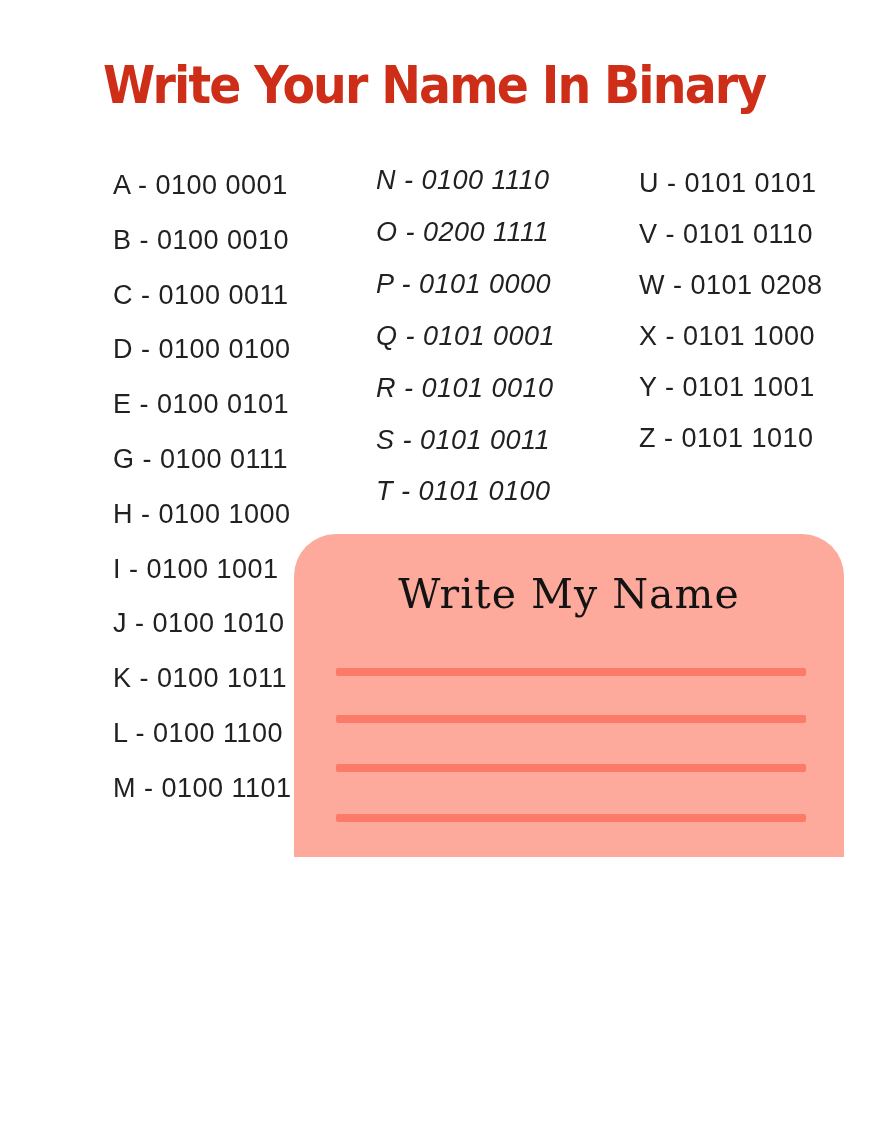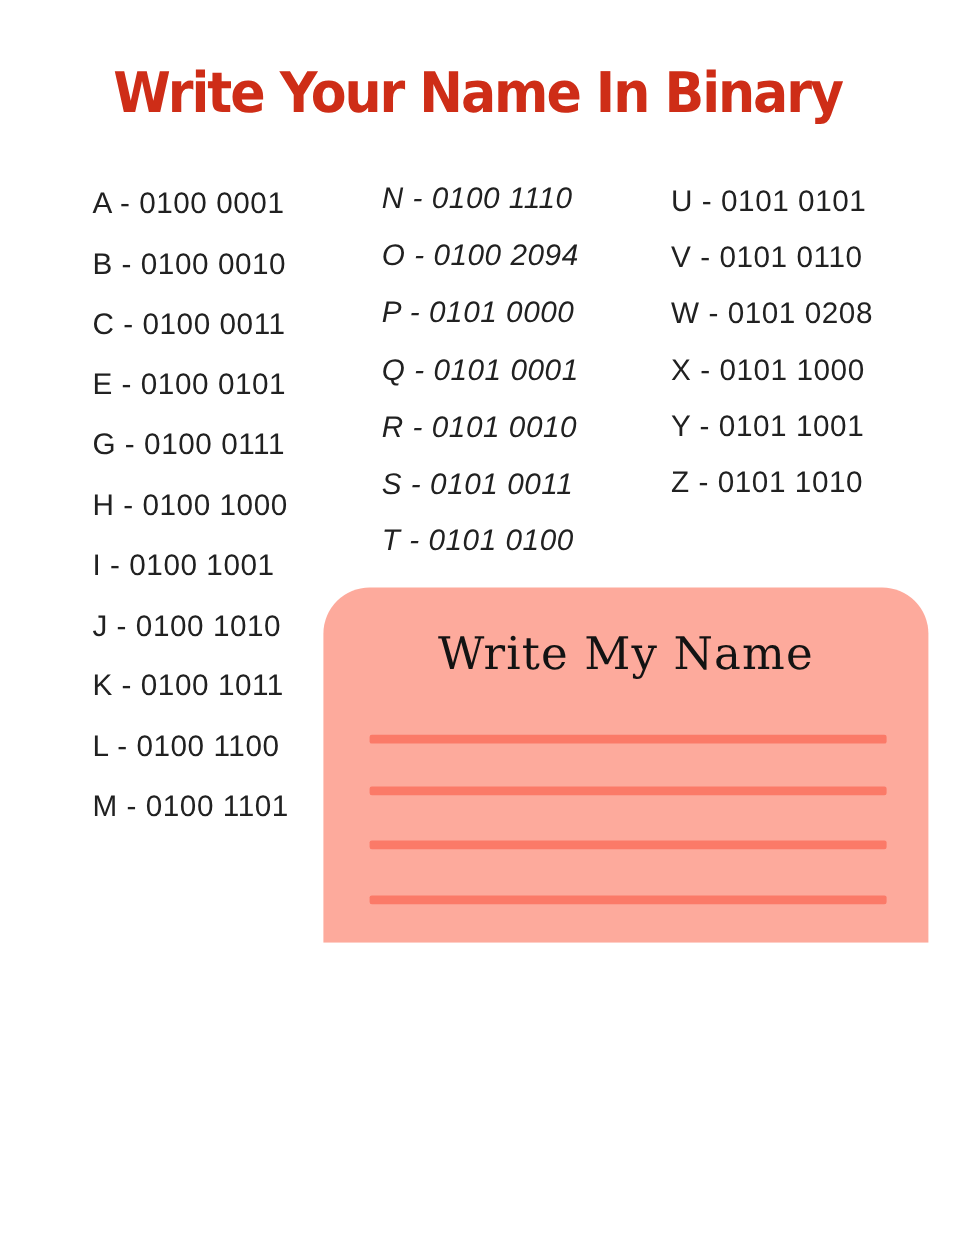--- a/index.html
+++ b/index.html
@@ -20,21 +20,21 @@
   }
   
   .title-wrap{position:absolute;top:56px;left:0;width:869px;text-align:center;}
   .title{
     display:inline-block;font-family:"DejaVu Sans",sans-serif;font-weight:800;
     font-size:51px;color:var(--title-red);letter-spacing:-2px;
     transform:scaleX(0.93);transform-origin:center;white-space:nowrap;
   }
   
   .col{position:absolute;color:var(--letter-text);font-size:27px;letter-spacing:.5px;white-space:nowrap;}
-  .col .row{display:block;}
+  .col .row{display:block;margin-left:29px;}
   .col1{left:84px;top:158px;line-height:54.8px;}
   .col2{left:347px;top:155px;line-height:51.9px;font-style:italic;}
   .col3{left:610px;top:158px;line-height:51px;}
   
   .write-box{
     position:absolute;left:294px;top:534px;width:550px;height:434px;
     background:var(--box-bg);border-radius:42px;
   }
   .write-title{
     margin-top:36px;text-align:center;font-family:"DejaVu Serif","Liberation Serif",serif;
@@ -78,32 +78,33 @@
 <div class="page">
 
   <div class="title-wrap">
     <span class="title">Write Your Name In Binary</span>
   </div>
 
   <div class="col col1">
       <span class="row">A - 0100 0001</span>
       <span class="row">B - 0100 0010</span>
       <span class="row">C - 0100 0011</span>
+      <span class="row">D - 0100 0100</span>
       <span class="row">E - 0100 0101</span>
       <span class="row">G - 0100 0111</span>
       <span class="row">H - 0100 1000</span>
       <span class="row">I - 0100 1001</span>
       <span class="row">J - 0100 1010</span>
       <span class="row">K - 0100 1011</span>
       <span class="row">L - 0100 1100</span>
       <span class="row">M - 0100 1101</span>
     </div>
   <div class="col col2">
       <span class="row">N - 0100 1110</span>
-      <span class="row">O - 0100 2094</span>
+      <span class="row">O - 0200 1111</span>
       <span class="row">P - 0101 0000</span>
       <span class="row">Q - 0101 0001</span>
       <span class="row">R - 0101 0010</span>
       <span class="row">S - 0101 0011</span>
       <span class="row">T - 0101 0100</span>
     </div>
   <div class="col col3">
       <span class="row">U - 0101 0101</span>
       <span class="row">V - 0101 0110</span>
       <span class="row">W - 0101 0208</span>

